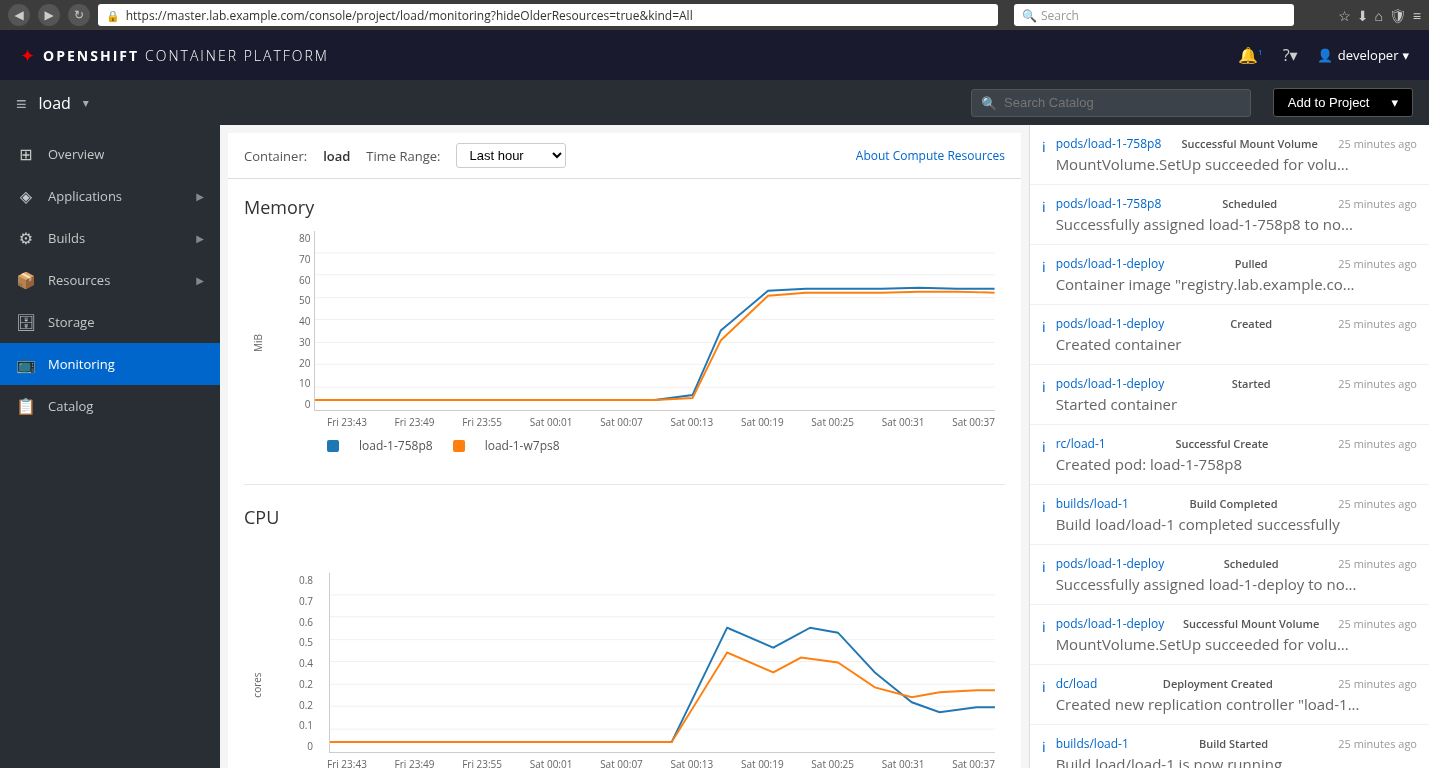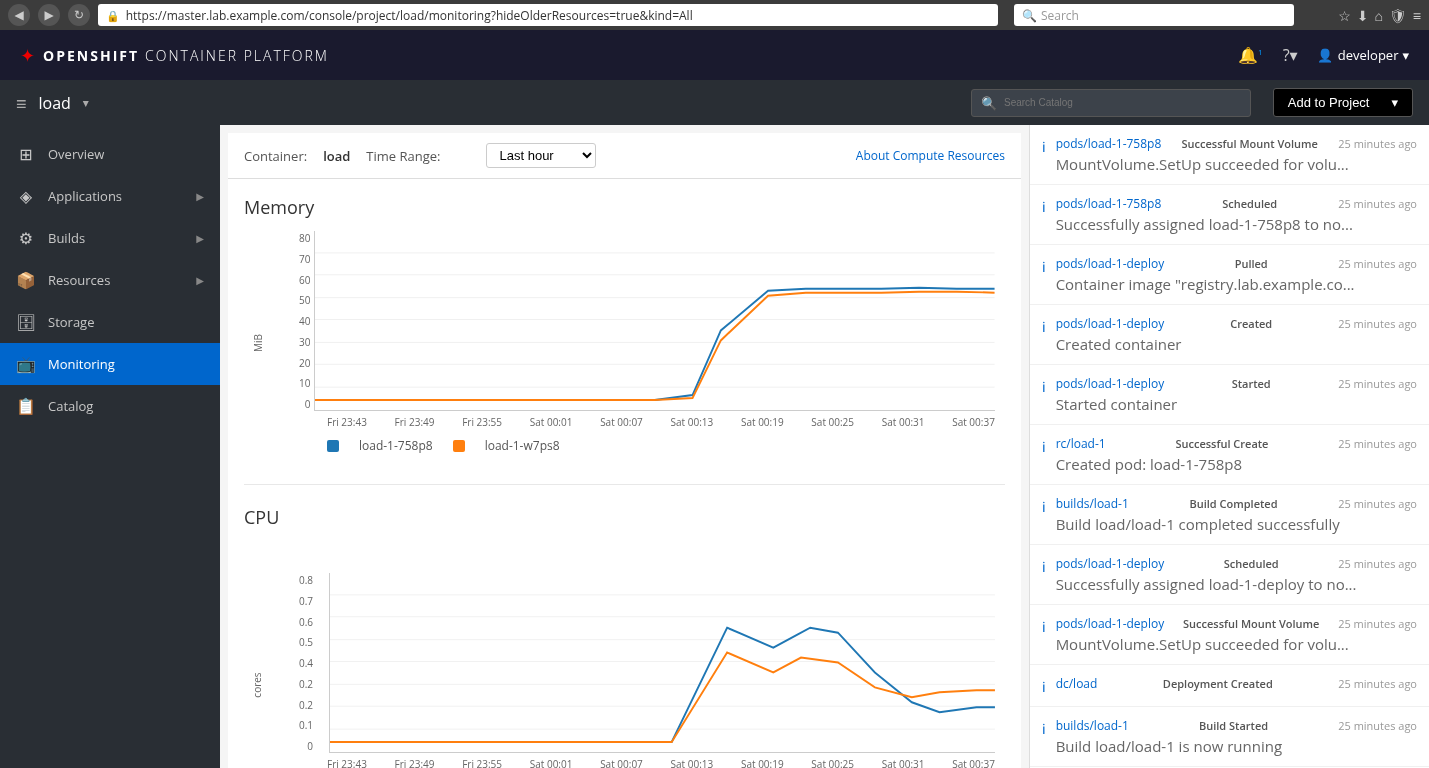--- a/index.html
+++ b/index.html
@@ -112,21 +112,21 @@
       border: 1px solid #555;
       border-radius: 3px;
       padding: 4px 10px;
       width: 280px;
     }
     .search-catalog-icon { color: #aaa; margin-right: 6px; }
     .search-catalog-input {
       background: transparent;
       border: none;
       color: #ccc;
-      font-size: 10px;
+      font-size: 13px;
       outline: none;
       flex: 1;
     }
     .add-to-project-btn {
       background: #000000;
       border: 1px solid #555;
       color: #fff;
       padding: 6px 14px;
       border-radius: 3px;
       cursor: pointer;
@@ -189,21 +189,20 @@
     }
     .filter-label { font-size: 13px; color: #555; }
     .filter-value { font-weight: 600; color: #333; }
     .time-range-select {
       border: 1px solid #ccc;
       border-radius: 3px;
       padding: 3px 8px;
       font-size: 13px;
       background: #fff;
       cursor: pointer;
-      margin-left: 30px;
     }
     .about-link {
       margin-left: auto;
       color: #0066cc;
       font-size: 12px;
       cursor: pointer;
       text-decoration: none;
     }
 
     
@@ -633,20 +632,21 @@
       </div>
     </div>
         <div class="event-item">
       <span class="event-icon">ℹ</span>
       <div class="event-body">
         <div class="event-header">
           <a class="event-link">dc/load</a>
           <span class="event-status">Deployment Created</span>
           <span class="event-time">25 minutes ago</span>
         </div>
+        <div class="event-desc">Created new replication controller "load-1...</div>
       </div>
     </div>
         <div class="event-item">
       <span class="event-icon">ℹ</span>
       <div class="event-body">
         <div class="event-header">
           <a class="event-link">builds/load-1</a>
           <span class="event-status">Build Started</span>
           <span class="event-time">25 minutes ago</span>
         </div>

